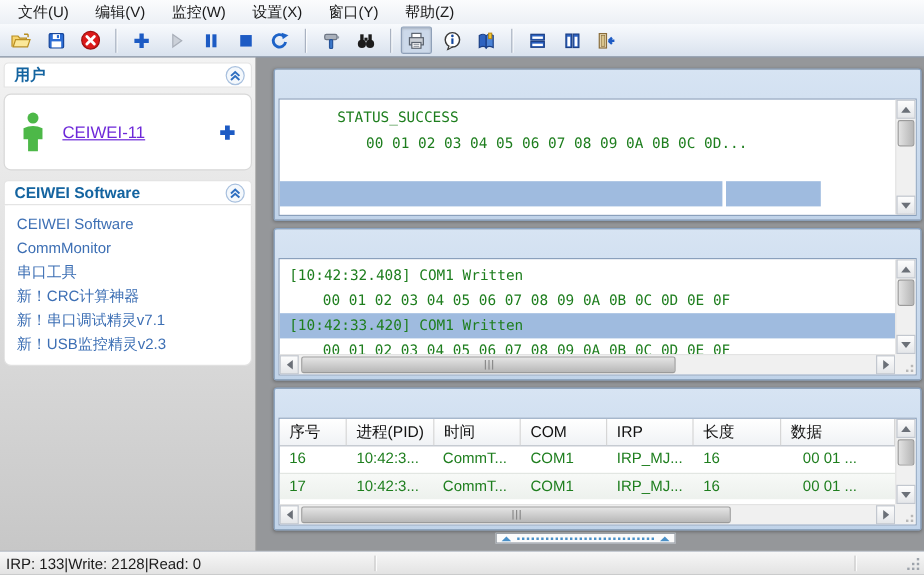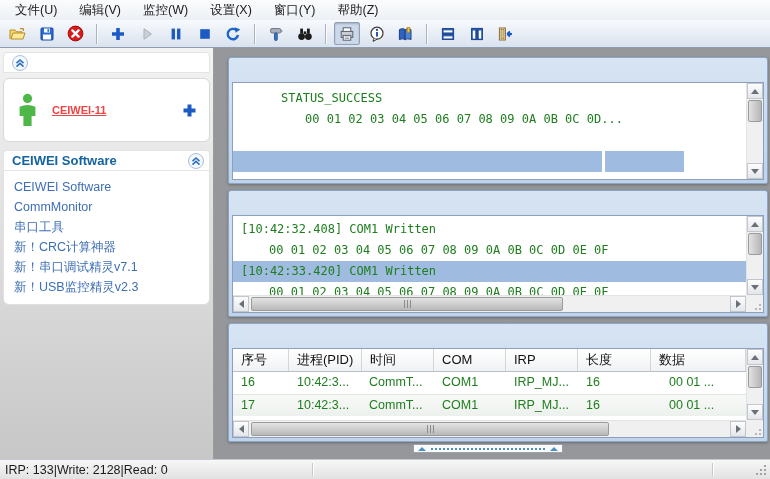--- a/index.html
+++ b/index.html
@@ -28,21 +28,21 @@
   
   .sidebar { position:absolute; left:0; top:0; width:214px; height:100%;
     background:linear-gradient(#f3f3f3,#c7c7c7); border-right:1px solid #9b9b9b; padding-top:4px; }
   .sp-header { margin:0 3px; height:21px; background:#fff; border:1px solid #e4e4e4;
     border-radius:4px 4px 0 0; display:flex; align-items:center; padding:0 5px 0 8px; }
   .sp-header .t { flex:1; font-weight:bold; font-size:13px; color:#1464a0; }
   .chev { width:16px; height:16px; border-radius:50%; border:1px solid #a8c0de;
     background:#f4f8fc; display:flex; align-items:center; justify-content:center; }
   .user-card { margin:5px 3px 8px; height:64px; background:#fff; border:1px solid #d8d8d8;
     border-radius:6px; display:flex; align-items:center; padding:0 12px; }
-  .username { flex:1; margin-left:13px; font-weight:bold; font-size:11px; color:#ef4444;
+  .username { flex:1; margin-left:13px; font-weight:normal; font-size:14px; color:#6d28d9;
     text-decoration:underline; }
   .sp-body { margin:0 3px; background:#fff; border:1px solid #e0e0e0; border-top:none;
     border-radius:0 0 6px 6px; padding:6px 0 7px 10px; }
   .sp-link { font-size:12.5px; color:#3d6fb4; line-height:20px; cursor:default; white-space:nowrap; }
   .support-bar { margin-top:8px; height:19px;
     background:linear-gradient(#fefefe,#dee1e5); border-top:1px solid #c6c6c6; border-bottom:1px solid #aeaeae;
     display:flex; align-items:center; padding:0 6px 0 8px; }
   .support-bar .t { flex:1; font-weight:bold; font-size:13px; color:#144f9e; }
 
   
@@ -249,20 +249,21 @@
           <path d="M15 8 H10.6 M10.2 8 L13 5.4 M10.2 8 L13 10.6" stroke="#1d5bc4" stroke-width="2" fill="none"></path>
         </svg>
     </div>
   </div>
 
   <div class="main">
 
     <div class="sidebar">
 
       <div class="sp-header">
+        <span class="t">用户</span>
         <span class="chev">
           <svg width="12" height="12" viewBox="0 0 12 12">
               <path d="M2.5 6.2 L6 3 L9.5 6.2 M2.5 9.6 L6 6.4 L9.5 9.6" fill="none" stroke="#2f6fc0" stroke-width="1.6"></path>
             </svg>
         </span>
       </div>
 
       <div class="user-card">
         <svg width="23" height="34" viewBox="0 0 23 34">
             <circle cx="11.5" cy="5.4" r="4.6" fill="#4db848"></circle>

